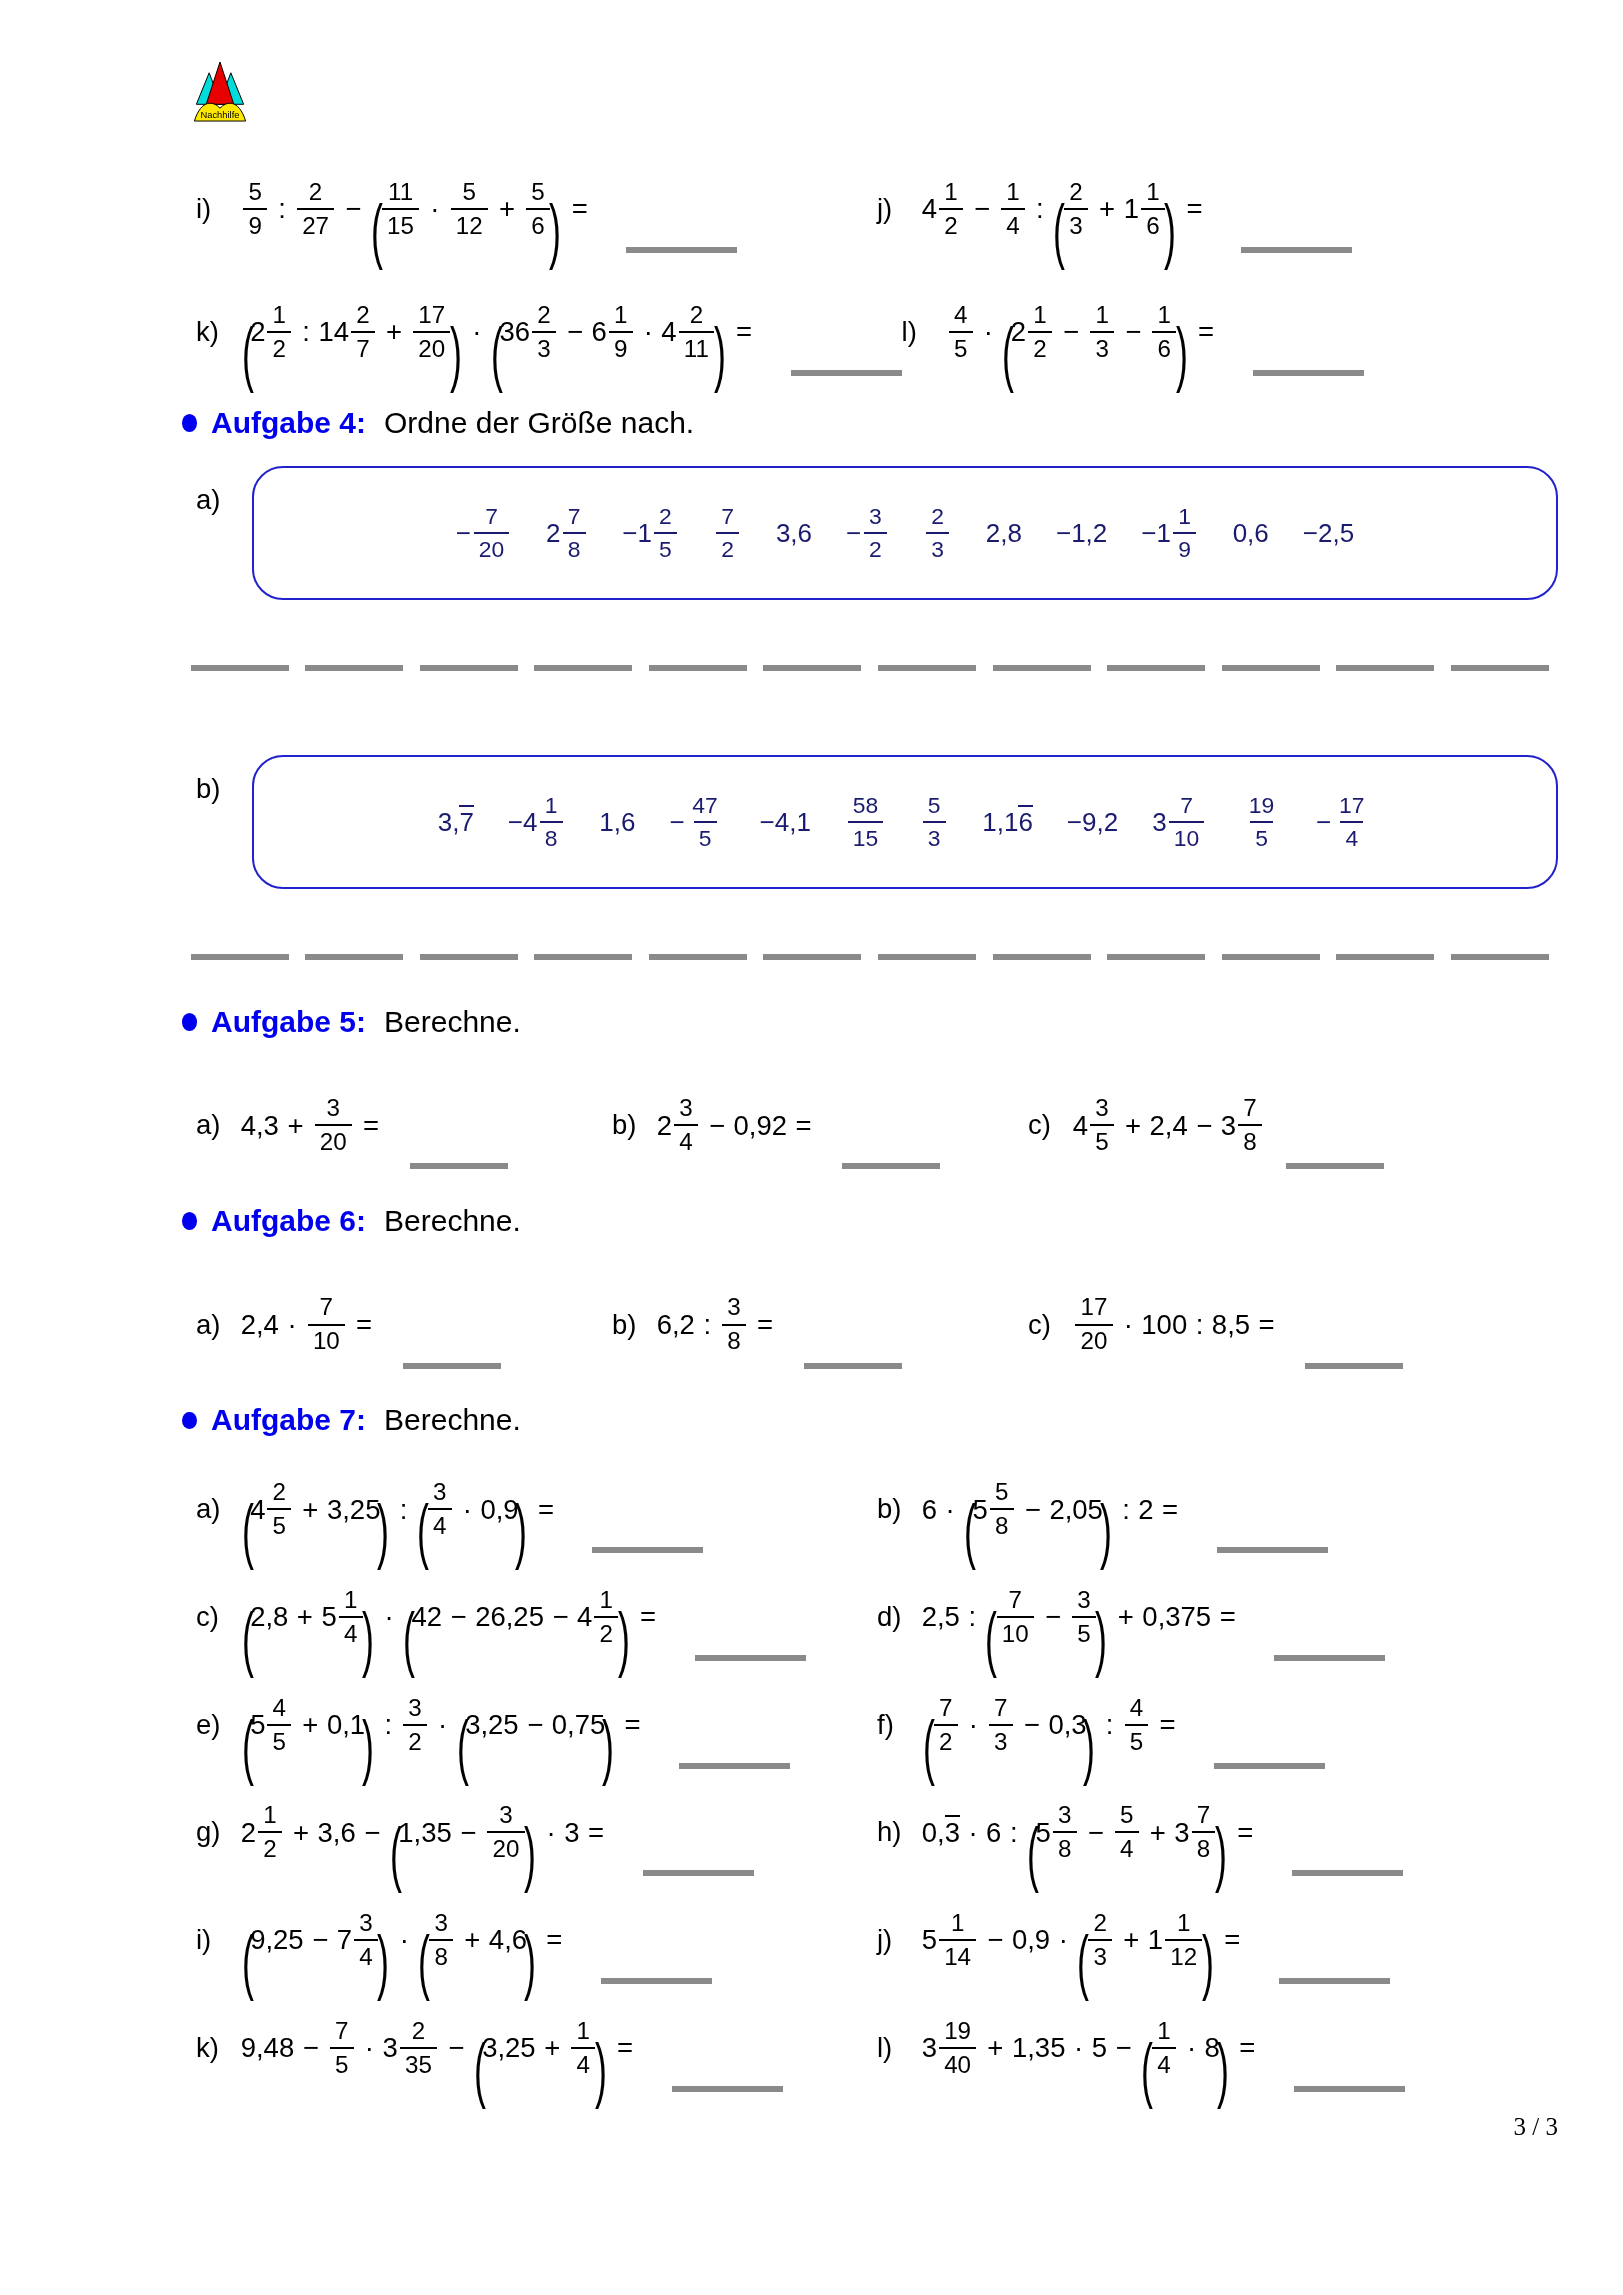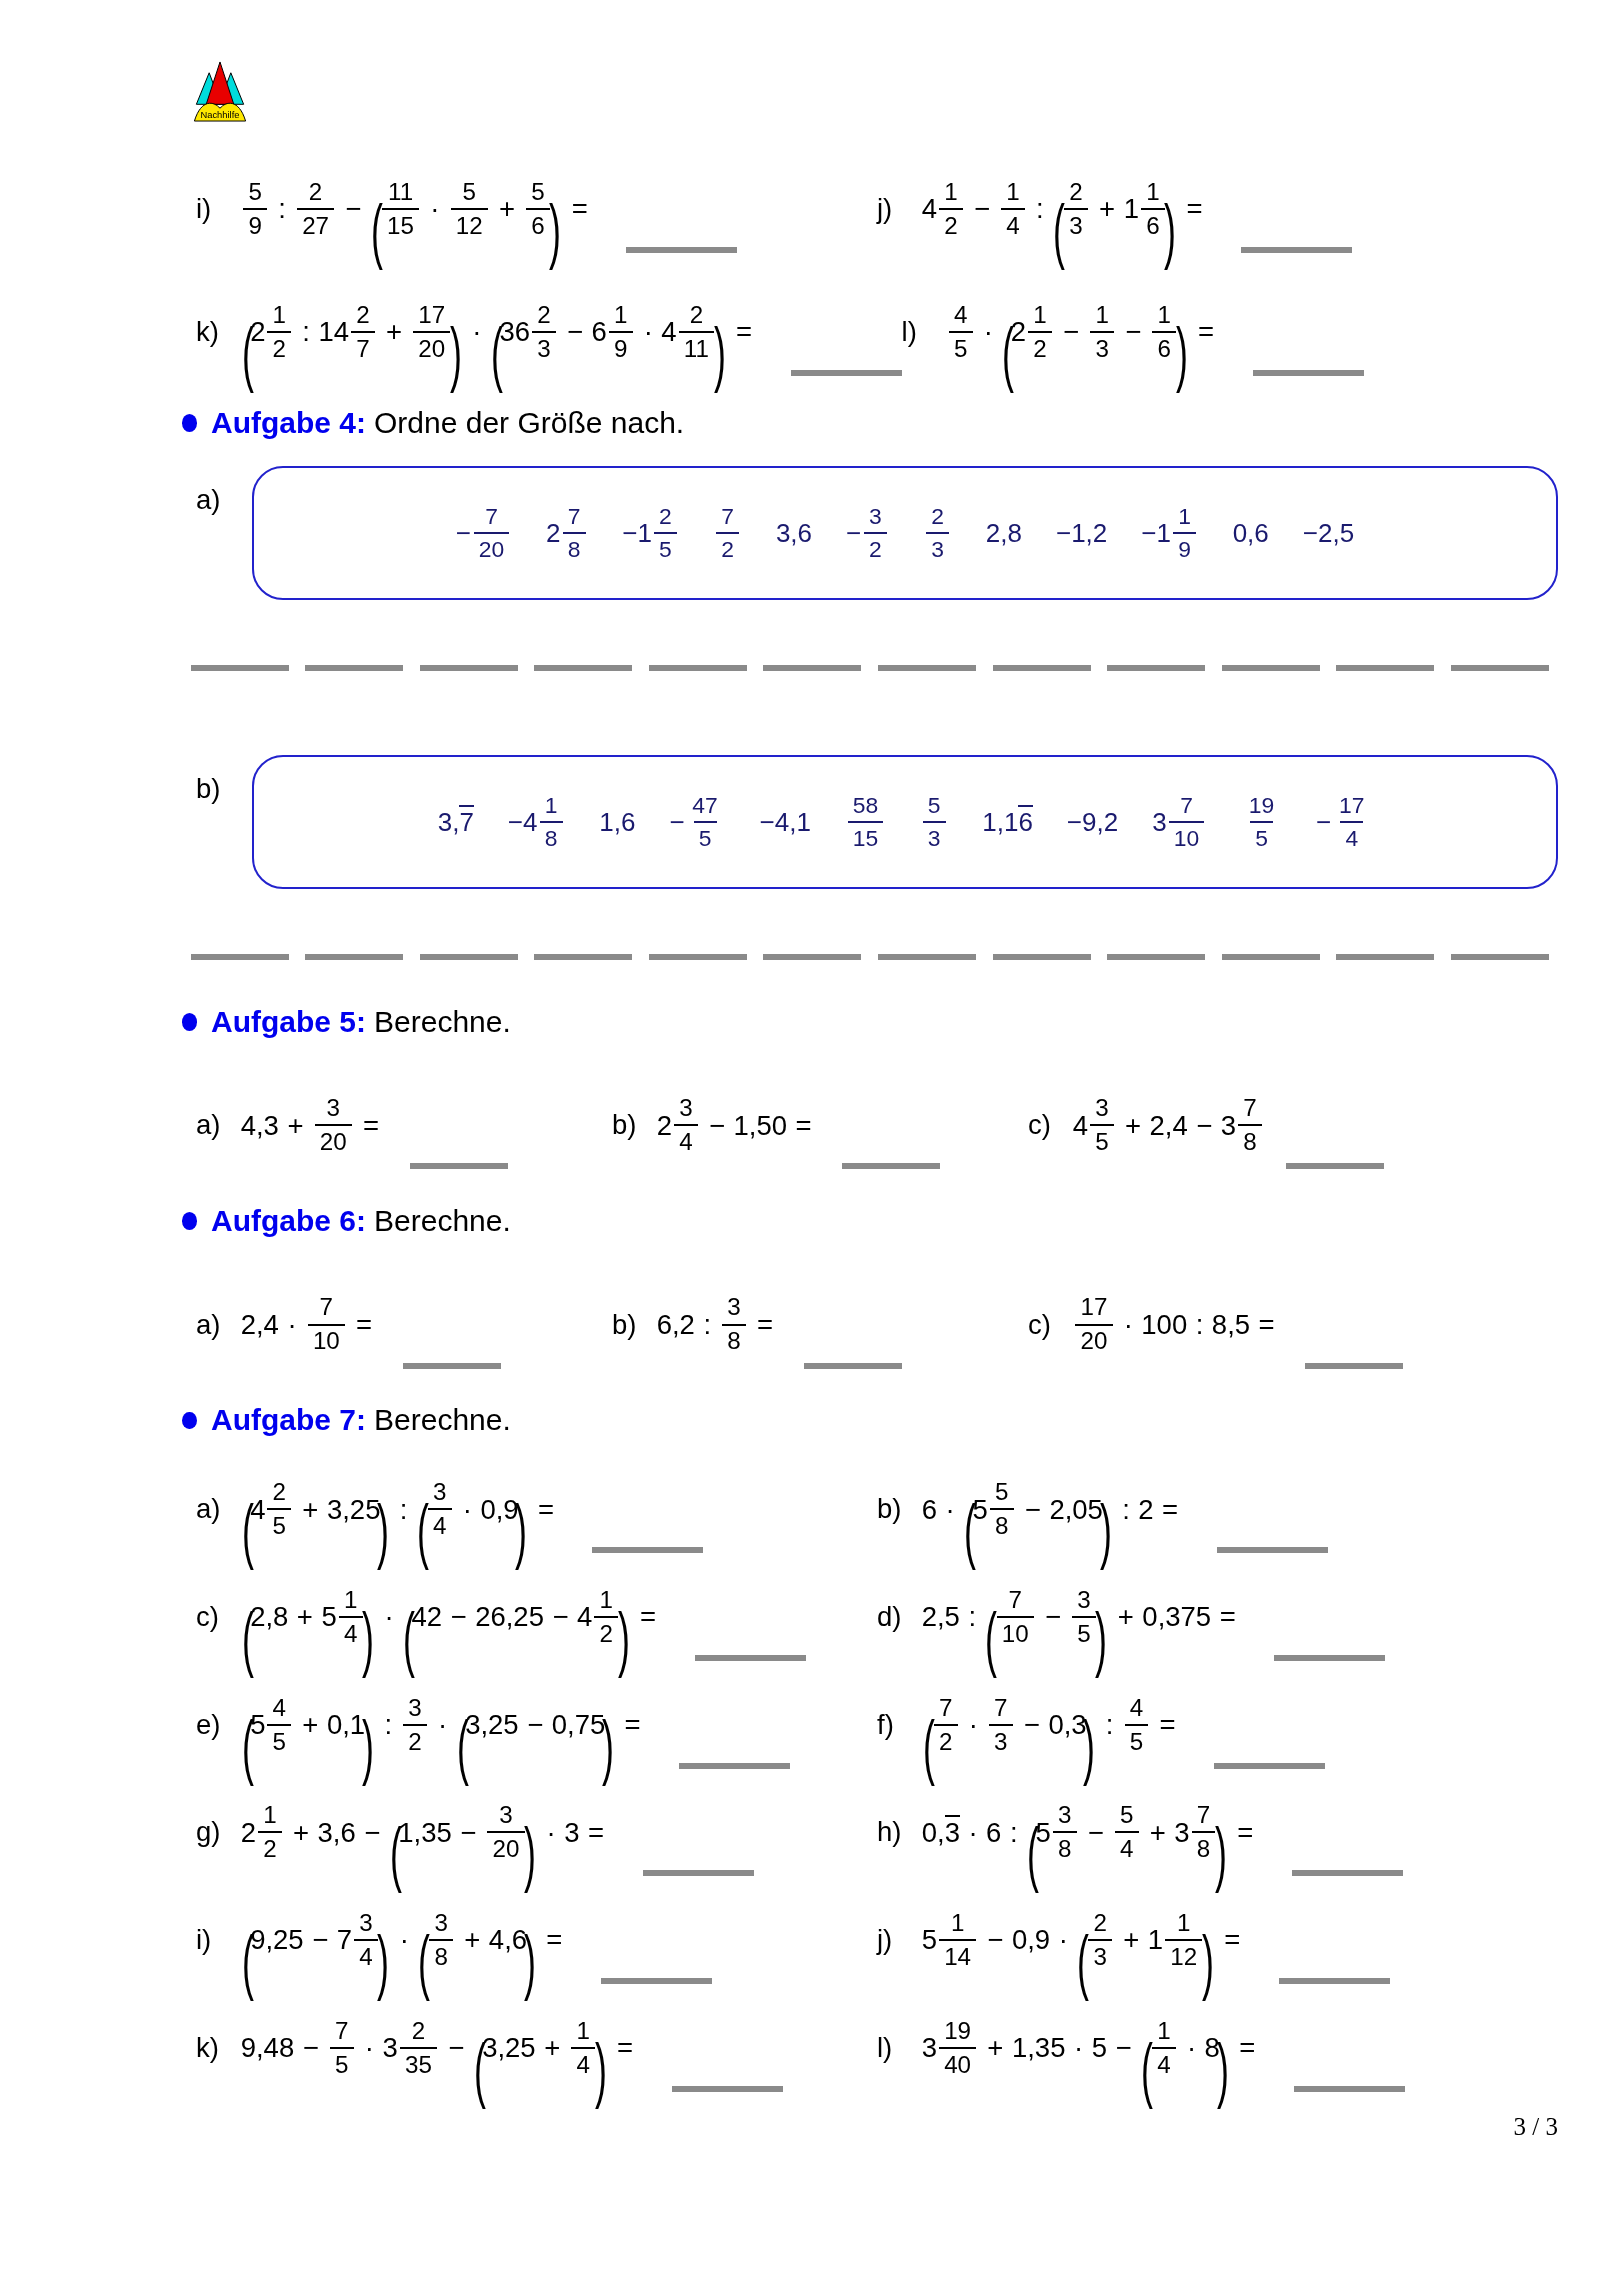--- a/index.html
+++ b/index.html
@@ -32,21 +32,21 @@
   .row2 .pcell:first-child{flex:0 0 50%;}
   .row2 .pcell:last-child{flex:1;}
   #top-problems .prow{min-height:98px;margin-bottom:25px;}
   .row3 .pcell{flex:0 0 416px;min-height:121px;}
   .row3 .pcell .blank{width:98px;margin-left:22px;}
   #aufgabe7-problems .prow{min-height:92px;margin-bottom:15.7px;}
 
   
   .heading{display:flex;align-items:center;font-size:30px;margin:18.3px 0 26px -14.4px;}
   .bullet{width:15px;height:17.7px;border-radius:50%;background:var(--accent);margin-right:14.4px;flex:none;}
-  .heading .hlabel{color:var(--accent);font-weight:bold;margin-right:8px;}
+  .heading .hlabel{color:var(--accent);font-weight:bold;margin-right:18px;}
 
   
   .order-block{display:flex;}
   .order-label{font-size:27.5px;width:56px;padding-top:18.3px;flex:none;}
   .nbox{flex:1;border:2px solid var(--boxborder);border-radius:31px;min-height:134px;display:flex;align-items:center;justify-content:center;gap:34px;color:var(--navy);padding:6.5px 26px;box-sizing:border-box;flex-wrap:wrap;}
   .nbox .expr{font-size:26px;}
   .order-blanks{display:flex;justify-content:space-between;margin:65px 9.2px 84px -5.2px;}
   .order-blanks.last{margin-bottom:45px;}
   .order-blank{width:98px;height:5.9px;background:var(--blank);}
 
@@ -435,21 +435,21 @@
           <span class="plabel">b)</span>
           <span class="expr">
             <span class="mixed">
               <span class="whole">2</span>
               <span class="frac">
                 <span class="fnum">3</span>
                 <span class="fden">4</span>
               </span>
             </span>
             <span class="op">−</span>
-            <span class="num">1,50</span>
+            <span class="num">0,92</span>
             <span class="op">=</span>
           </span>
           <span class="blank"></span>
         </div>
         <div class="pcell">
           <span class="plabel">c)</span>
           <span class="expr">
             <span class="mixed">
               <span class="whole">4</span>
               <span class="frac">

